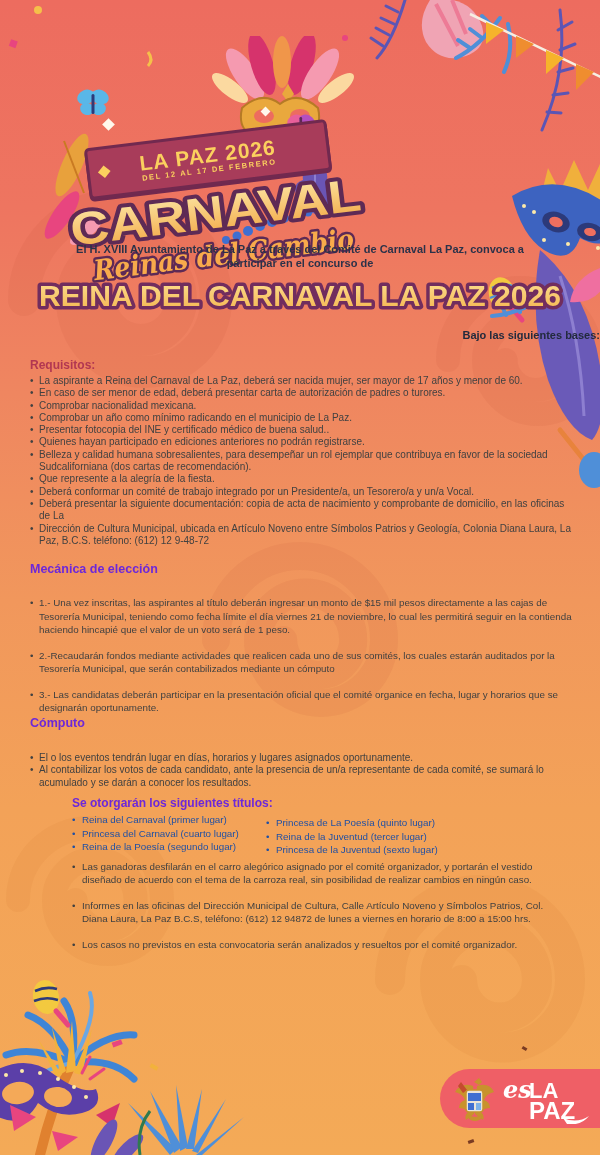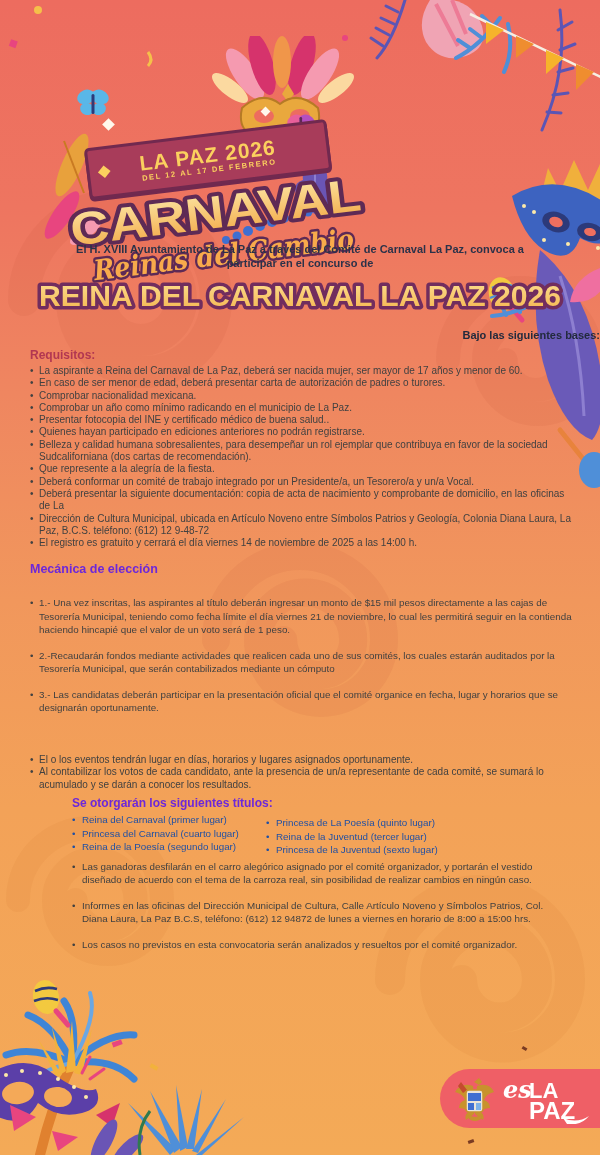--- a/index.html
+++ b/index.html
@@ -29,25 +29,25 @@
   .main-title{position:absolute;top:274px;left:30px}
   .bases{position:absolute;top:329px;left:0;width:600px;text-align:right;font-size:11px;font-weight:bold;color:#222a3d}
   
   .sec{position:absolute;left:30px;width:545px}
   .h-red{font-size:12px;font-weight:bold;color:#b23751;margin:0 0 3px 0}
   .h-navy{font-size:12.5px;font-weight:bold;color:#6d28d9;margin:0}
   .blist div{position:relative;padding-left:9px;font-size:10px;line-height:12.3px;color:#414141}
   .blist div::before{content:"•";position:absolute;left:0;top:0}
   .mec-item{position:relative;padding-left:9px;font-size:9.8px;line-height:13.5px;color:#414141;margin-bottom:12px}
   .mec-item::before{content:"•";position:absolute;left:0;top:0}
-  #sec-requisitos{top:348px}
+  #sec-requisitos{top:358px}
   #sec-mecanica{top:562px}
   #sec-mecanica .body{margin-top:20px}
   #sec-computo{top:716px}
-  #sec-computo .body{margin-top:38px}
+  #sec-computo .body{margin-top:22px}
   #titulos{position:absolute;top:796px;left:72px;width:478px}
   #titulos .h-navy{font-size:12px}
   .tit-cols{display:flex;margin-top:3px}
   .tit-col{width:186px}
   .tit-col:last-child{margin-left:8px;padding-top:3px}
   .tit-col div{position:relative;padding-left:10px;font-size:9.8px;font-weight:normal;color:#2150a3;line-height:13.5px}
   .tit-col div::before{content:"•";position:absolute;left:0;top:0}
   #notes{position:absolute;top:860px;left:72px;width:480px}
   .note{position:relative;padding-left:10px;font-size:9.8px;line-height:13px;color:#414141;margin-bottom:13px}
   .note::before{content:"•";position:absolute;left:0;top:0}
@@ -252,34 +252,34 @@
       <div>En caso de ser menor de edad, deberá presentar carta de autorización de padres o turores.</div>
       <div>Comprobar nacionalidad mexicana.</div>
       <div>Comprobar un año como mínimo radicando en el municipio de La Paz.</div>
       <div>Presentar fotocopia del INE y certificado médico de buena salud..</div>
       <div>Quienes hayan participado en ediciones anteriores no podrán registrarse.</div>
       <div>Belleza y calidad humana sobresalientes, para desempeñar un rol ejemplar que contribuya en favor de la sociedad Sudcaliforniana (dos cartas de recomendación).</div>
       <div>Que represente a la alegría de la fiesta.</div>
       <div>Deberá conformar un comité de trabajo integrado por un Presidente/a, un Tesorero/a y un/a Vocal.</div>
       <div>Deberá presentar la siguiente documentación: copia de acta de nacimiento y comprobante de domicilio, en las oficinas de La</div>
       <div>Dirección de Cultura Municipal, ubicada en Artículo Noveno entre Símbolos Patrios y Geología, Colonia Diana Laura, La Paz, B.C.S. teléfono: (612) 12 9-48-72</div>
-      <div>El registro es gratuito y cerrará el día viernes 14 de noviembre de 2025 a las 14:00 h.</div>
     </div>
   </div>
 
   <div id="sec-mecanica" class="sec">
     <p class="h-navy">Mecánica de elección</p>
     <div class="body">
       <div class="mec-item">1.- Una vez inscritas, las aspirantes al título deberán ingresar un monto de $15 mil pesos directamente a las cajas de Tesorería Municipal, teniendo como fecha límite el día viernes 21 de noviembre, lo cual les permitirá seguir en la contienda haciendo hincapié que el valor de un voto será de 1 peso.</div>
       <div class="mec-item">2.-Recaudarán fondos mediante actividades que realicen cada uno de sus comités, los cuales estarán auditados por la Tesorería Municipal, que serán contabilizados mediante un cómputo</div>
       <div class="mec-item">3.- Las candidatas deberán participar en la presentación oficial que el comité organice en fecha, lugar y horarios que se designarán oportunamente.</div>
     </div>
   </div>
 
   <div id="sec-computo" class="sec">
+    <p class="h-navy">Cómputo</p>
     <div class="body blist">
       <div>El o los eventos tendrán lugar en días, horarios y lugares asignados oportunamente.</div>
       <div>Al contabilizar los votos de cada candidato, ante la presencia de un/a representante de cada comité, se sumará lo acumulado y se darán a conocer los resultados.</div>
     </div>
   </div>
 
   <div id="titulos">
     <p class="h-navy">Se otorgarán los siguientes títulos:</p>
     <div class="tit-cols">
       <div class="tit-col">

